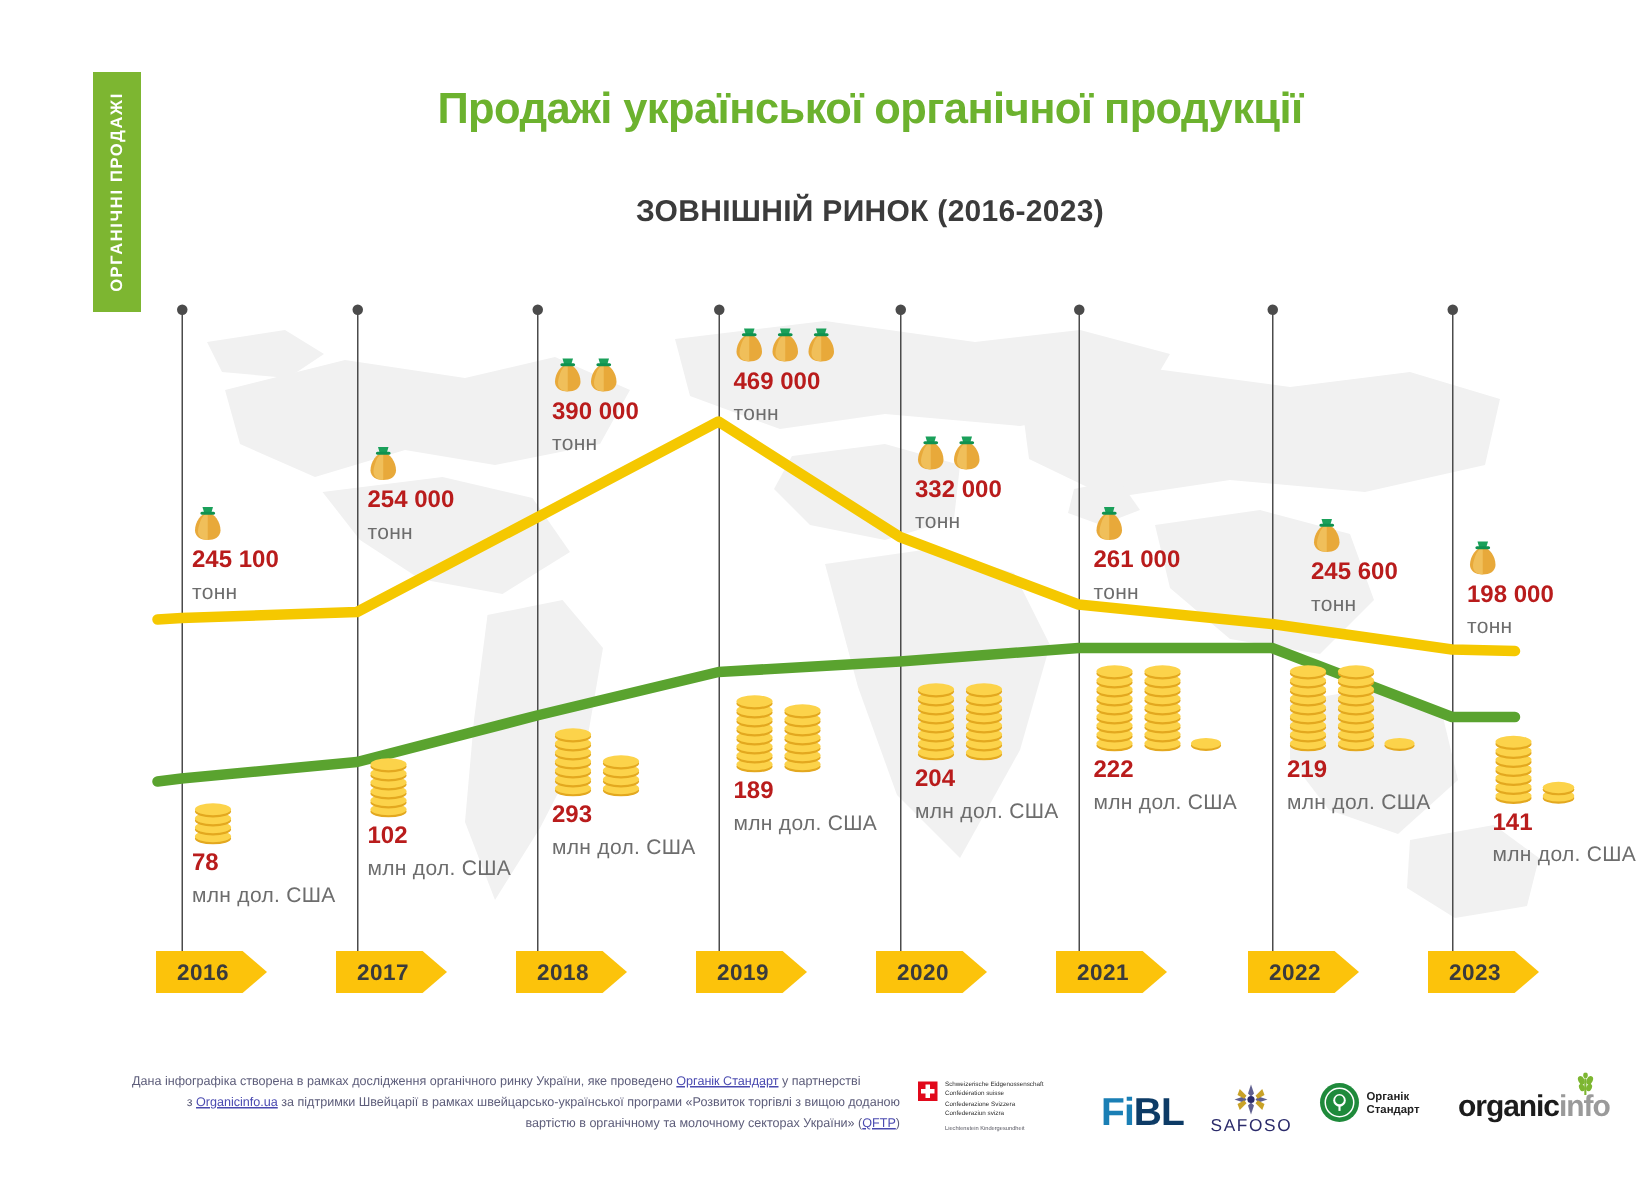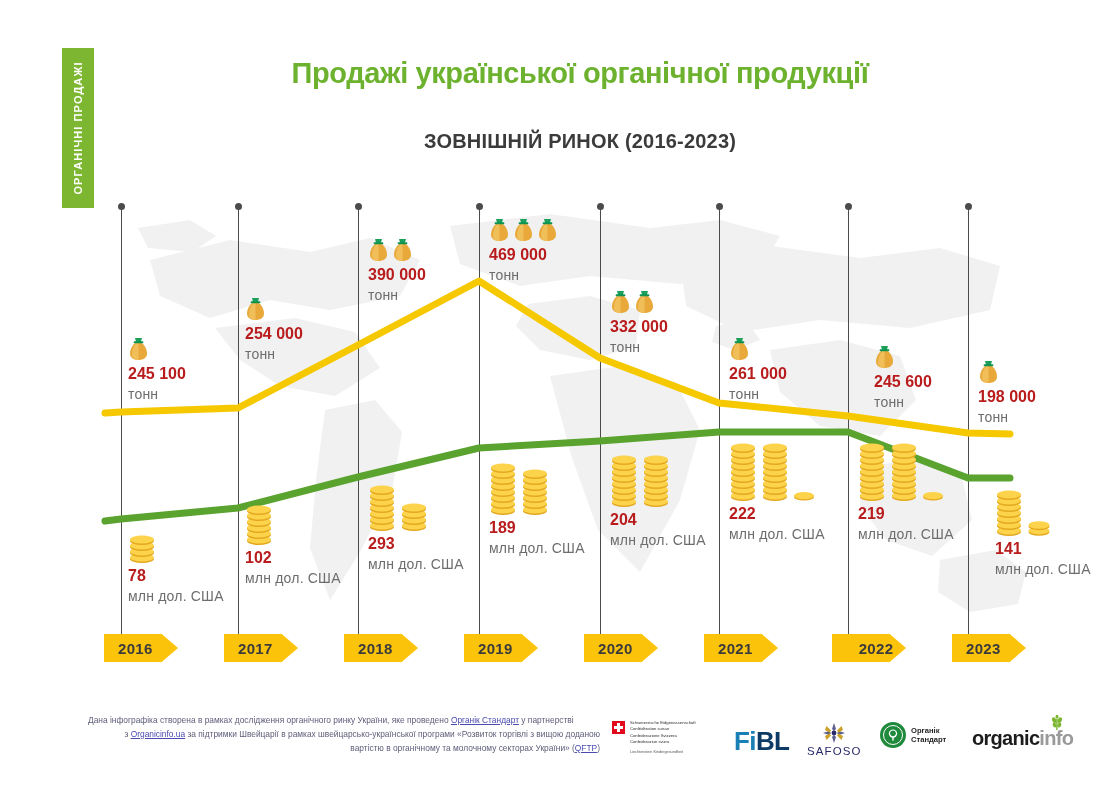--- a/index.html
+++ b/index.html
@@ -634,21 +634,21 @@
       </div>
     <div class="year" style="left:464px;top:634px;">
       <span>2019</span>
       </div>
     <div class="year" style="left:584px;top:634px;">
       <span>2020</span>
       </div>
     <div class="year" style="left:704px;top:634px;">
       <span>2021</span>
       </div>
-    <div class="year" style="left:832px;top:634px;justify-content:center;">
+    <div class="year" style="left:832px;top:634px;">
       <span>2022</span>
       </div>
     <div class="year" style="left:952px;top:634px;">
       <span>2023</span>
       </div>
 
   </div>
 
   <div class="footer">
 

